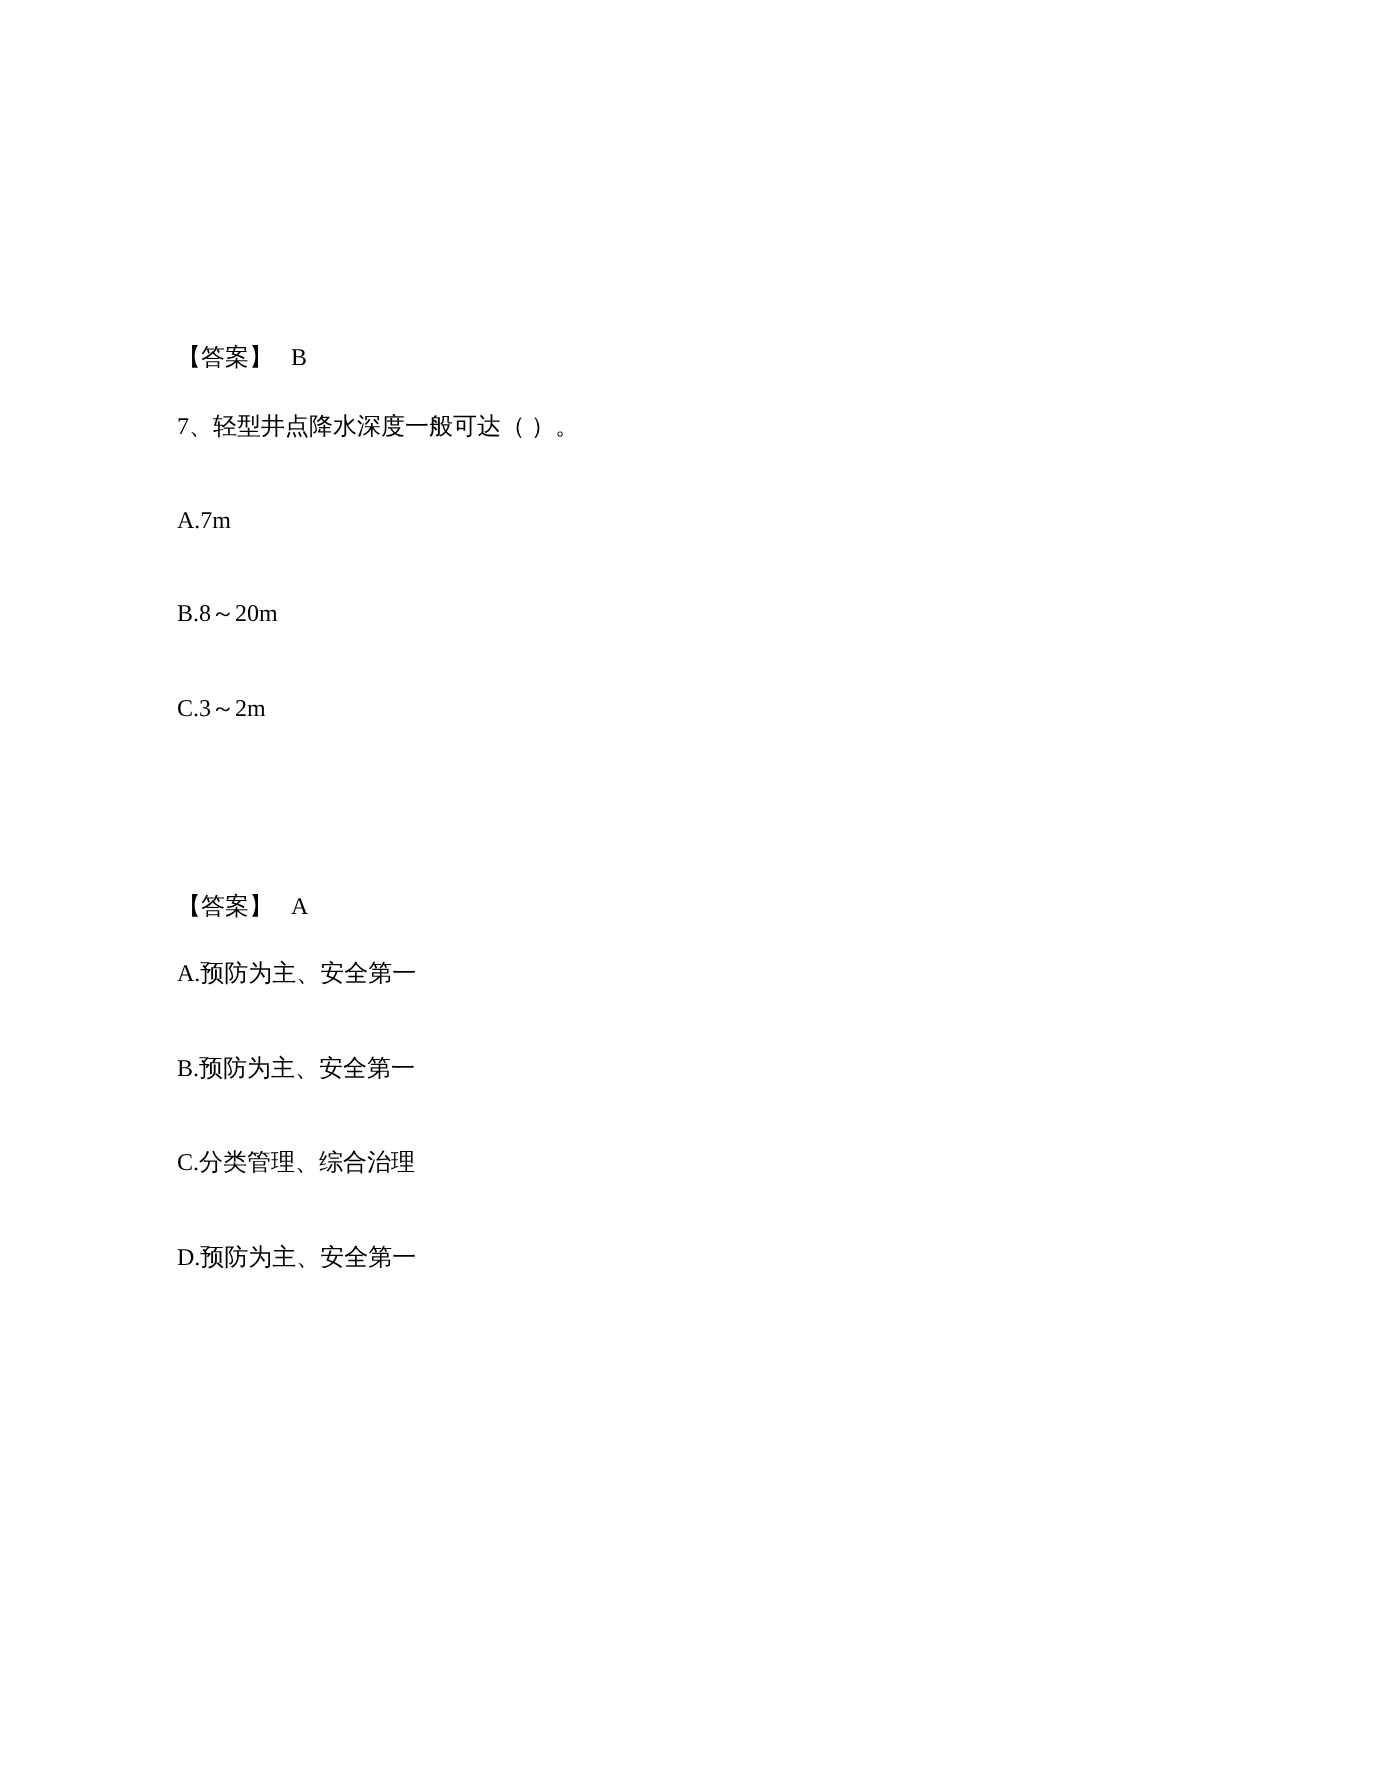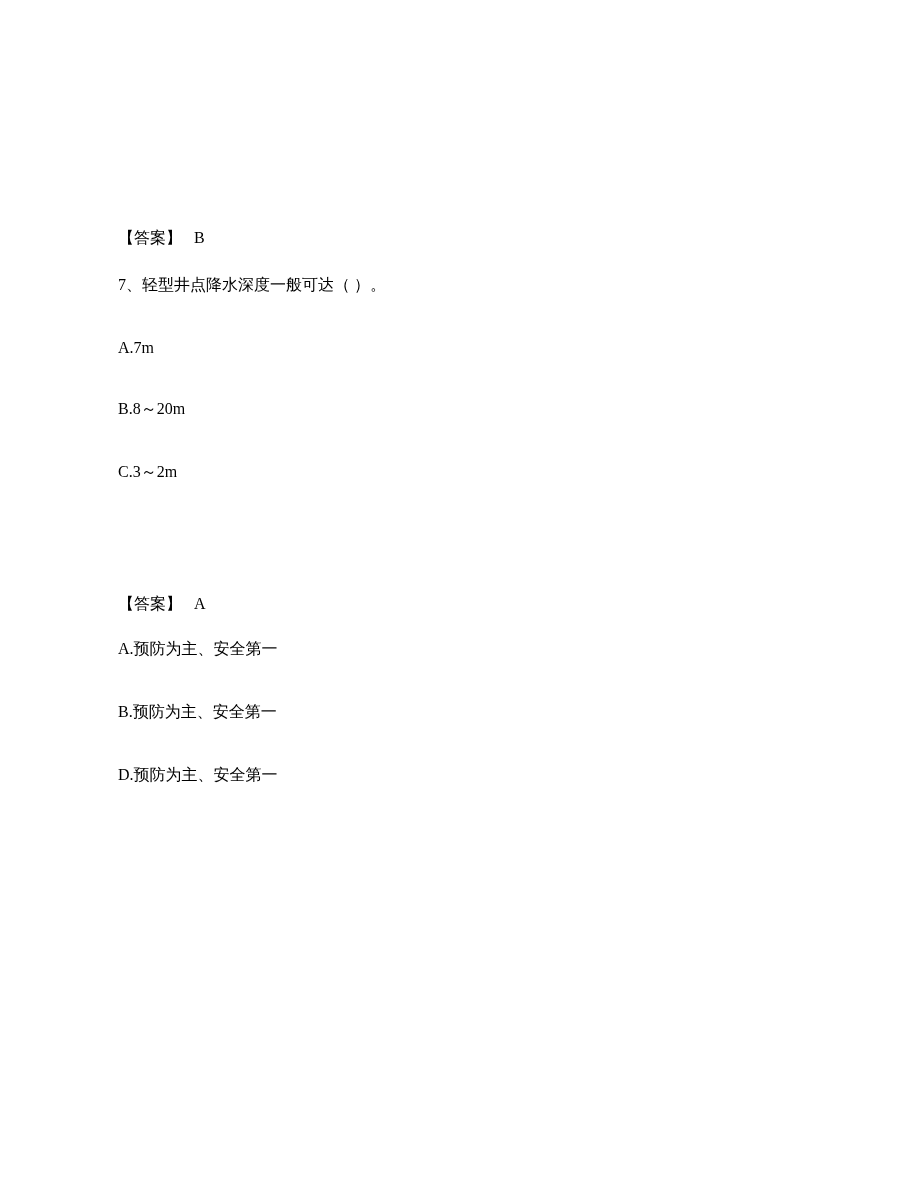--- a/index.html
+++ b/index.html
@@ -73,17 +73,20 @@
     </div>
 
 
     <div class="option-line">
       <span>A.</span><span class="cn">预</span><span class="cn">防为主、安全第一</span>
     </div>
     <div class="option-line">
       <span>B.</span><span class="cn">预</span><span class="cn">防为主、安全第一</span>
     </div>
     <div class="option-line">
+      <span>C.</span><span class="cn">分类</span><span class="cn">管理、综合治理</span>
+    </div>
+    <div class="option-line">
       <span>D.</span><span class="cn">预</span><span class="cn">防为主、安全第一</span>
     </div>
   </div>
 
 </div>
 
 </body></html>

